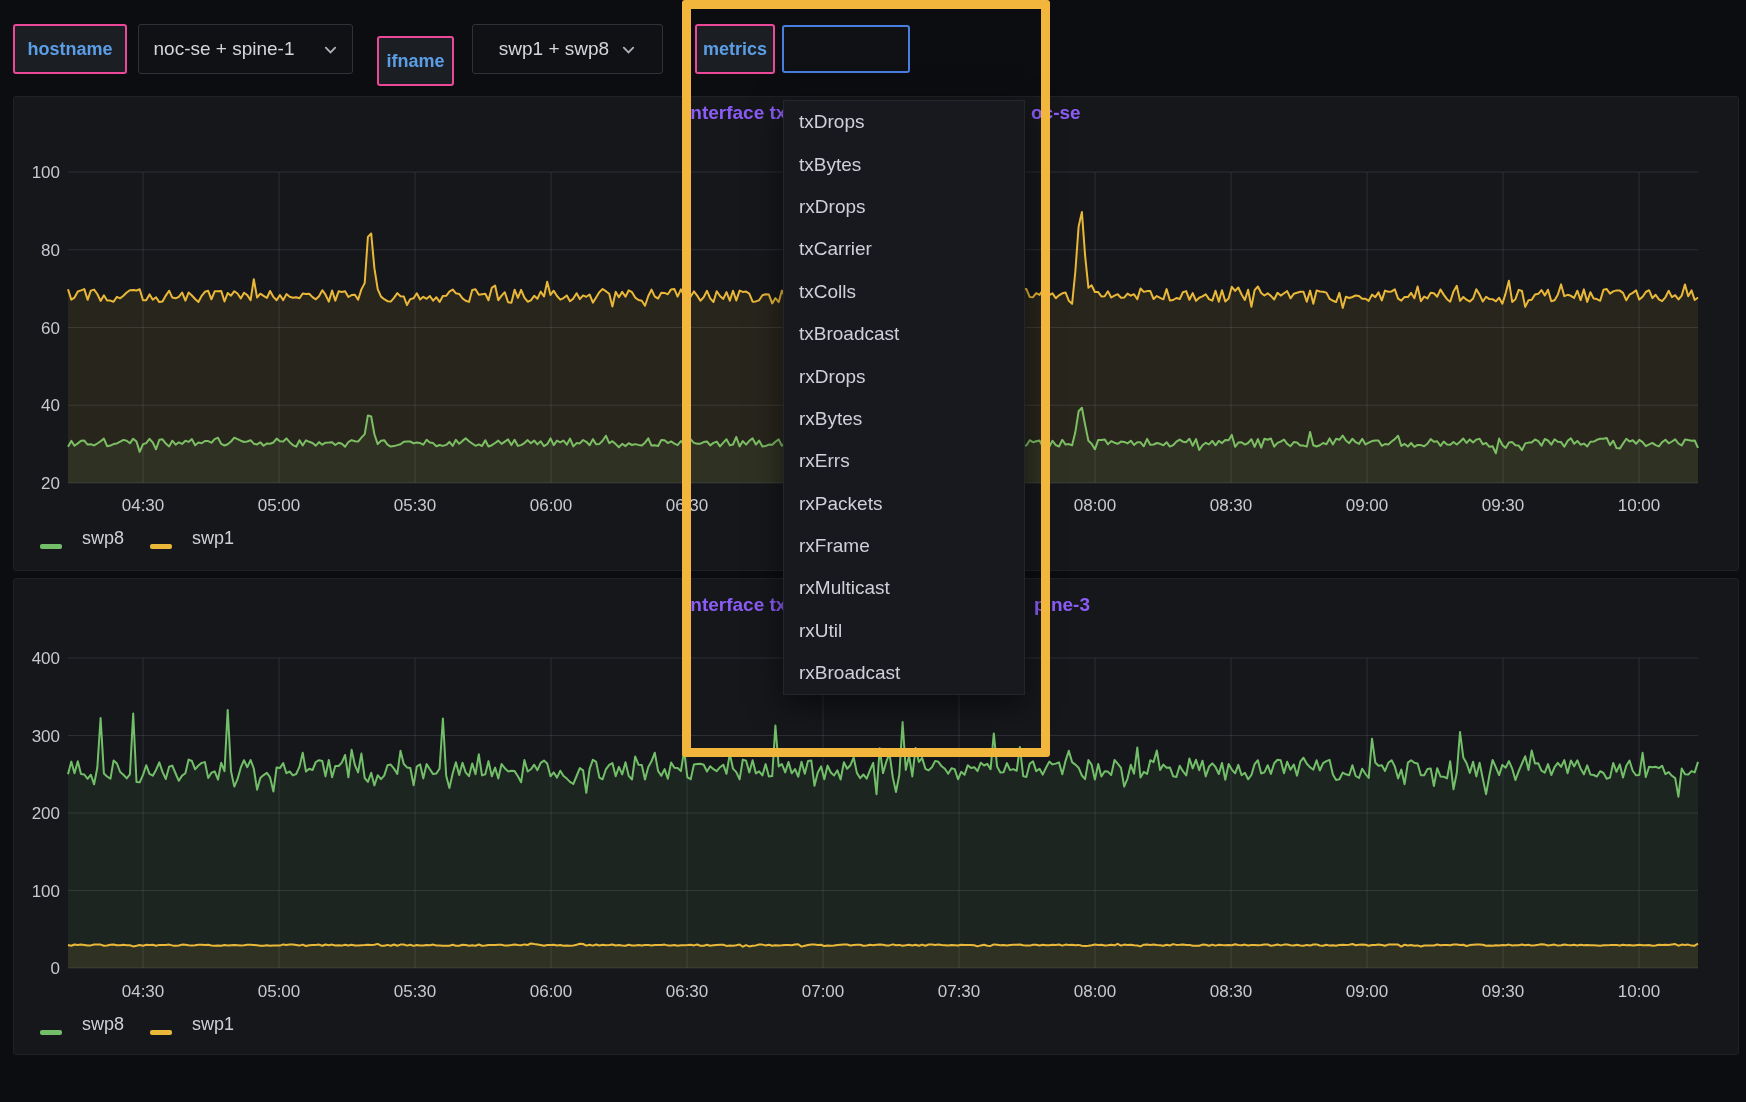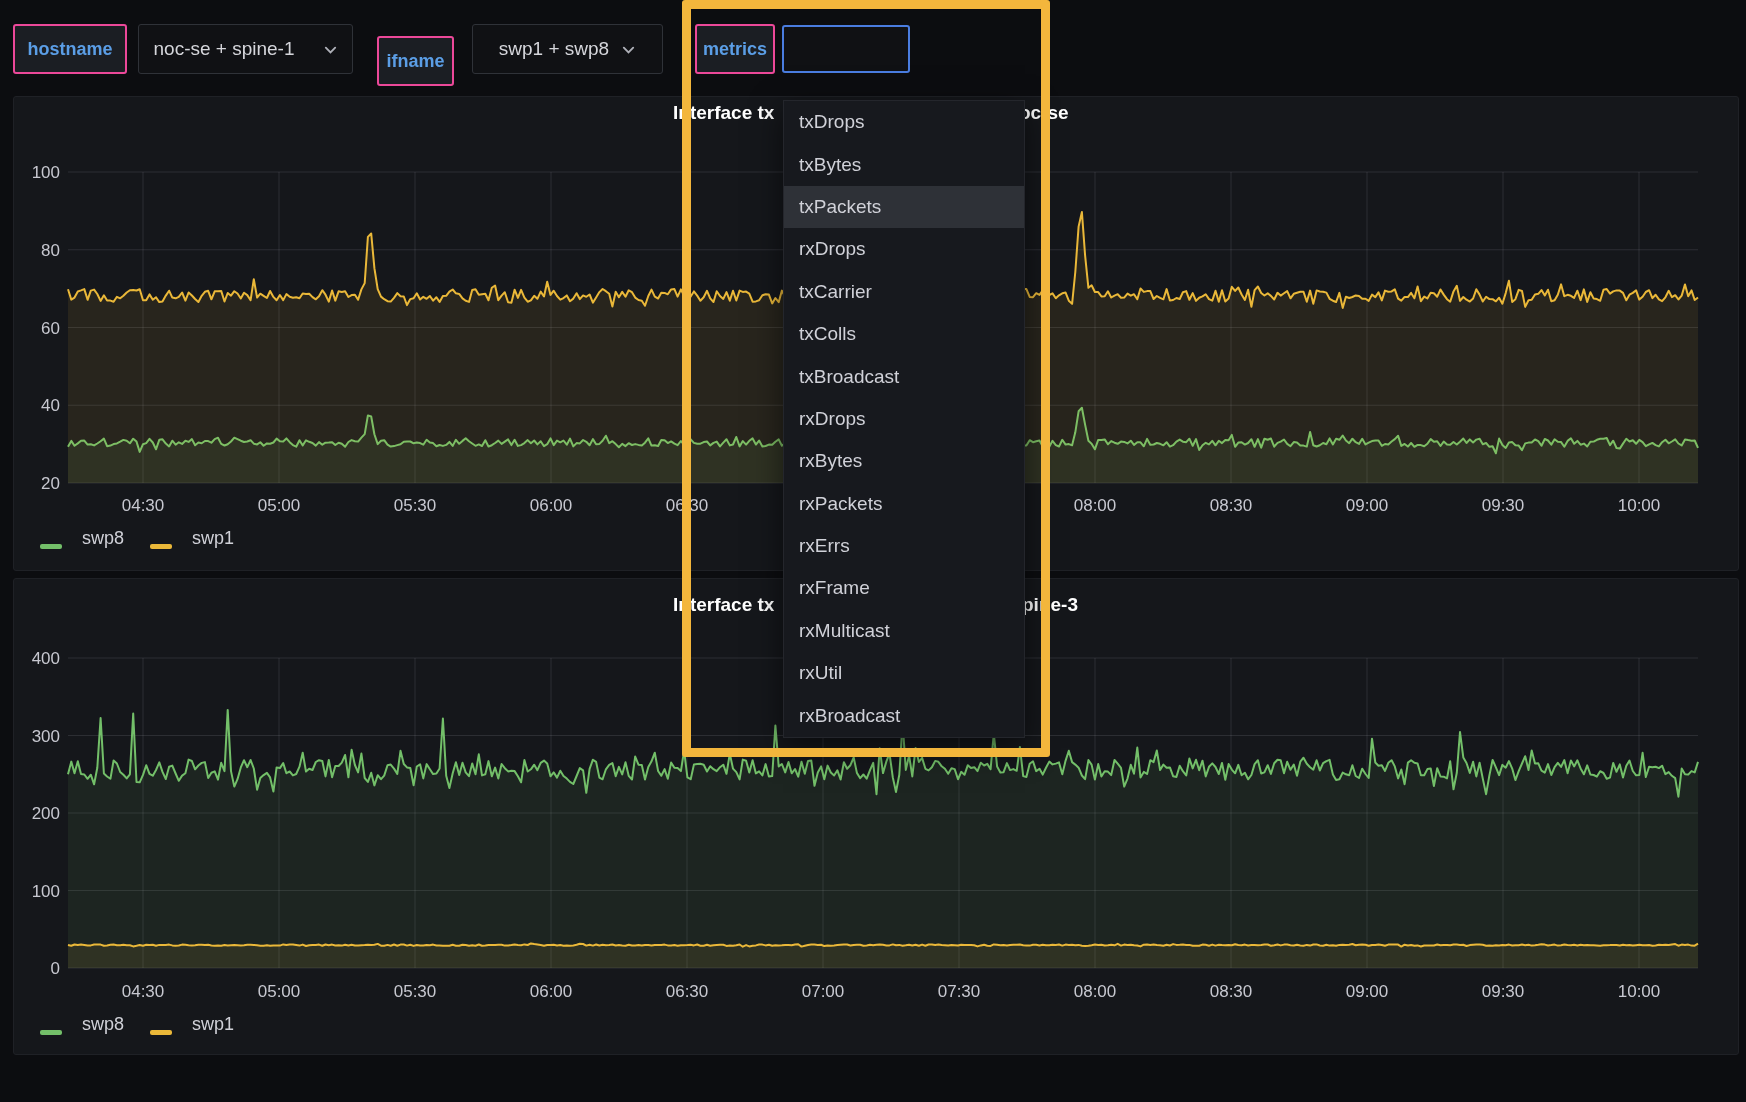--- a/index.html
+++ b/index.html
@@ -7,22 +7,22 @@
        font-family:"Liberation Sans","DejaVu Sans",sans-serif;background:#0c0d10;}
 
   
   .panel{position:absolute;background:#15171b;border:1px solid #1f2126;border-radius:3px;z-index:1;}
 
   
   #chart-layer{position:absolute;left:0;top:0;z-index:2;pointer-events:none;}
   .ticklab{fill:#c7c8d0;font-size:17px;font-family:"Liberation Sans","DejaVu Sans",sans-serif;}
 
   
-  .title-frag{position:absolute;z-index:3;font-size:19px;font-weight:700;color:#ffffff;
-              white-space:nowrap;line-height:22px;}
+  .title-frag{position:absolute;z-index:3;font-size:19px;font-weight:700;color:#8b5cf6;
+              white-space:nowrap;line-height:22px;margin-left:12px;}
 
   
   .legend{position:absolute;z-index:3;display:flex;align-items:center;gap:26px;}
   .legend-item{display:flex;align-items:flex-end;gap:20px;cursor:pointer;}
   .legend-item .sw{width:22px;height:5px;border-radius:2px;}
   .legend-item .lab{font-size:18px;color:#d0d1d8;}
 
   
   .var-label{position:absolute;top:24px;height:50px;background:#1b1e23;border:2px solid #ec4899;
              border-radius:3px;display:flex;align-items:center;justify-content:center;
@@ -180,29 +180,28 @@
       </div>
       <div class="legend-item">
         <span class="sw" style="background: rgb(234, 184, 57);"></span>
         <span class="lab">swp1</span>
       </div>
     </div>
 
   <div id="metrics-dropdown">
       <div class="dd-item">txDrops</div>
       <div class="dd-item">txBytes</div>
-      <div class="dd-item hl">txPackets</div>
       <div class="dd-item">rxDrops</div>
       <div class="dd-item">txCarrier</div>
       <div class="dd-item">txColls</div>
       <div class="dd-item">txBroadcast</div>
       <div class="dd-item">rxDrops</div>
       <div class="dd-item">rxBytes</div>
+      <div class="dd-item">rxErrs</div>
       <div class="dd-item">rxPackets</div>
-      <div class="dd-item">rxErrs</div>
       <div class="dd-item">rxFrame</div>
       <div class="dd-item">rxMulticast</div>
       <div class="dd-item">rxUtil</div>
       <div class="dd-item">rxBroadcast</div>
     </div>
 
   <div id="highlight-box"></div>
 
 </div>
 

